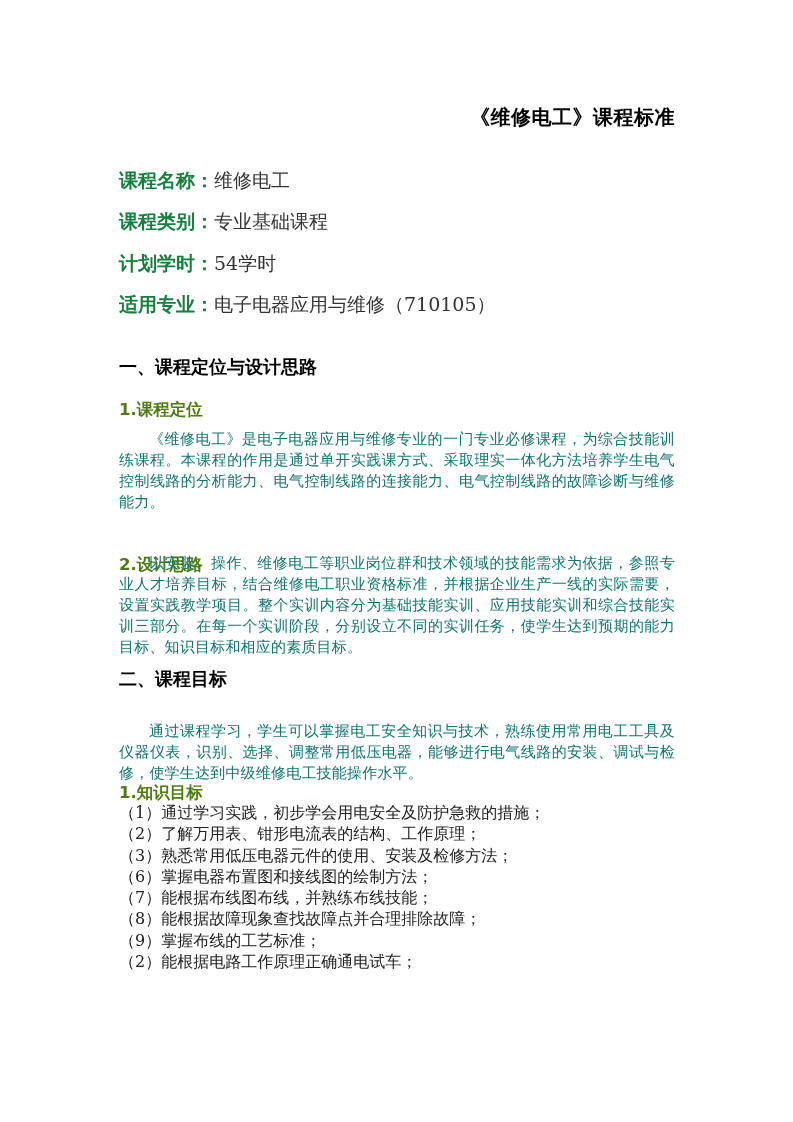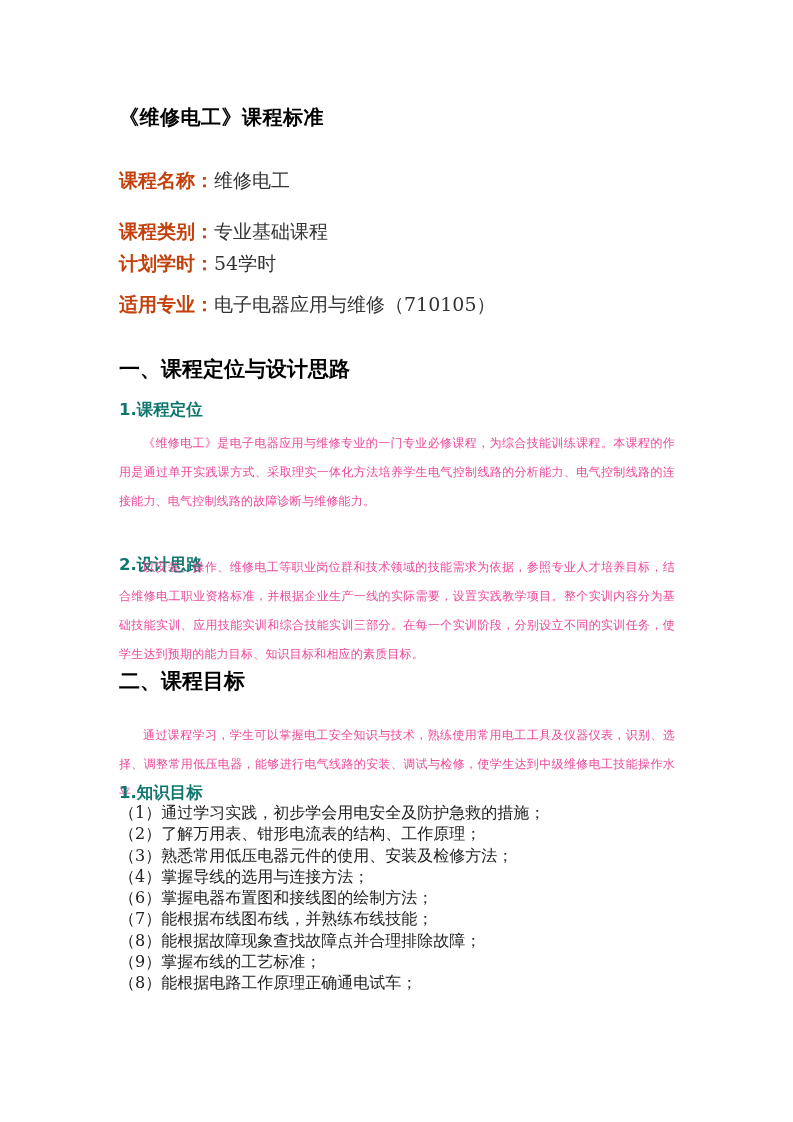--- a/index.html
+++ b/index.html
@@ -1,44 +1,44 @@
 <!DOCTYPE html>
 <html><head>
 <meta charset="utf-8">
 <style>
   html, body { margin: 0; padding: 0; background: #ffffff; }
   body { width: 793px; height: 1122px; position: relative; overflow: hidden;
          font-family: "DejaVu Serif", "Liberation Serif", serif; color: #1a1a1a; }
   .page { position: absolute; left: 119px; top: 0; width: 556px; }
-  .title { position: absolute; left: 0; width: 556px; top: 104px; text-align: left;
+  .title { position: absolute; left: 0; width: 556px; top: 104px; text-align: right;
            font-family: Liberation Mono, monospace; font-weight: bold;
            font-size: 20px; color: #000; letter-spacing: 0.5px; }
   .meta { position: absolute; left: 0; font-size: 19px; line-height: 24px; white-space: nowrap; }
-  .meta .k { font-family: "DejaVu Sans", "Liberation Sans", sans-serif; font-weight: bold; color: #c2410c; }
+  .meta .k { font-family: "DejaVu Sans", "Liberation Sans", sans-serif; font-weight: bold; color: #15803d; }
   .meta .v { color: #333; margin-top: 32px; }
   .h1 { position: absolute; left: 0; font-family: "DejaVu Sans", "Liberation Sans", sans-serif;
-        font-weight: bold; font-size: 21px; color: #000; white-space: nowrap; }
+        font-weight: bold; font-size: 18px; color: #000; white-space: nowrap; }
   .h2 { position: absolute; left: 0; font-family: "DejaVu Sans", "Liberation Sans", sans-serif;
-        font-weight: bold; font-size: 16.5px; color: #0f766e; white-space: nowrap; }
-  .para { position: absolute; left: 0; width: 556px; font-size: 12px; line-height: 29px;
-          text-indent: 2em; text-align: justify; color: #ec4899; letter-spacing: 0.2px; }
+        font-weight: bold; font-size: 16.5px; color: #4d7c0f; white-space: nowrap; }
+  .para { position: absolute; left: 0; width: 556px; font-size: 15px; line-height: 21px;
+          text-indent: 2em; text-align: justify; color: #0f766e; letter-spacing: 0.2px; }
   .list { position: absolute; left: 0; width: 556px; }
   .list .li { font-size: 16px; line-height: 21.3px; color: #222; white-space: nowrap; }
 </style>
 </head>
 <body>
 
 <div class="page">
 
   <div class="title">《维修电工》课程标准</div>
 
   <div class="meta" style="top:168px">
     <span class="k">课程名称：</span><span class="v">维修电工</span>
   </div>
-  <div class="meta" style="top:219px">
+  <div class="meta" style="top:209px">
     <span class="k">课程类别：</span><span class="v">专业基础课程</span>
   </div>
   <div class="meta" style="top:251px">
     <span class="k">计划学时：</span><span class="v">54学时</span>
   </div>
   <div class="meta" style="top:292px">
     <span class="k">适用专业：</span><span class="v">电子电器应用与维修（710105）</span>
   </div>
 
   <div class="h1" style="top:355px">一、课程定位与设计思路</div>
@@ -51,21 +51,20 @@
 
   <div class="h1" style="top:667px">二、课程目标</div>
   <div class="para" style="top:721px">通过课程学习，学生可以掌握电工安全知识与技术，熟练使用常用电工工具及仪器仪表，识别、选择、调整常用低压电器，能够进行电气线路的安装、调试与检修，使学生达到中级维修电工技能操作水平。</div>
 
   <div class="h2" style="top:782px">1.知识目标</div>
 
   <div class="list" style="top:802px">
     <div class="li">（1）通过学习实践，初步学会用电安全及防护急救的措施；</div>
     <div class="li">（2）了解万用表、钳形电流表的结构、工作原理；</div>
     <div class="li">（3）熟悉常用低压电器元件的使用、安装及检修方法；</div>
-    <div class="li">（4）掌握导线的选用与连接方法；</div>
     <div class="li">（6）掌握电器布置图和接线图的绘制方法；</div>
     <div class="li">（7）能根据布线图布线，并熟练布线技能；</div>
     <div class="li">（8）能根据故障现象查找故障点并合理排除故障；</div>
     <div class="li">（9）掌握布线的工艺标准；</div>
-    <div class="li">（8）能根据电路工作原理正确通电试车；</div>
+    <div class="li">（2）能根据电路工作原理正确通电试车；</div>
   </div>
 
 </div>
 
 </body></html>

